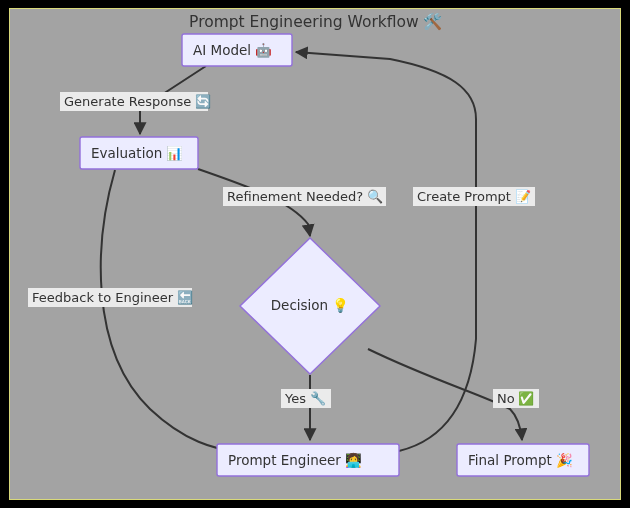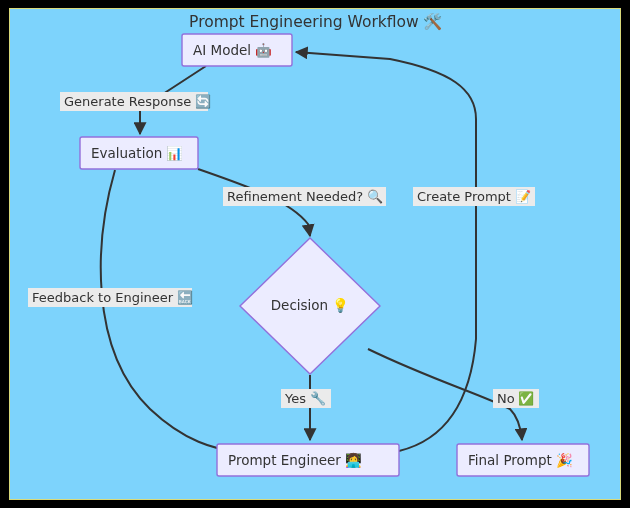--- a/index.html
+++ b/index.html
@@ -20,21 +20,21 @@
     height: 508px;
     background: #000000;
     box-sizing: border-box;
   }
   #canvas {
     position: absolute;
     left: 9px;
     top: 8px;
     width: 612px;
     height: 492px;
-    background: #7dd3fc;
+    background: #a3a3a3;
     border: 1px solid #d9d97a;
     box-sizing: border-box;
     overflow: hidden;
   }
   #diagram {
     position: absolute;
     left: 0; top: 0;
     width: 612px;
     height: 492px;
     display: block;

